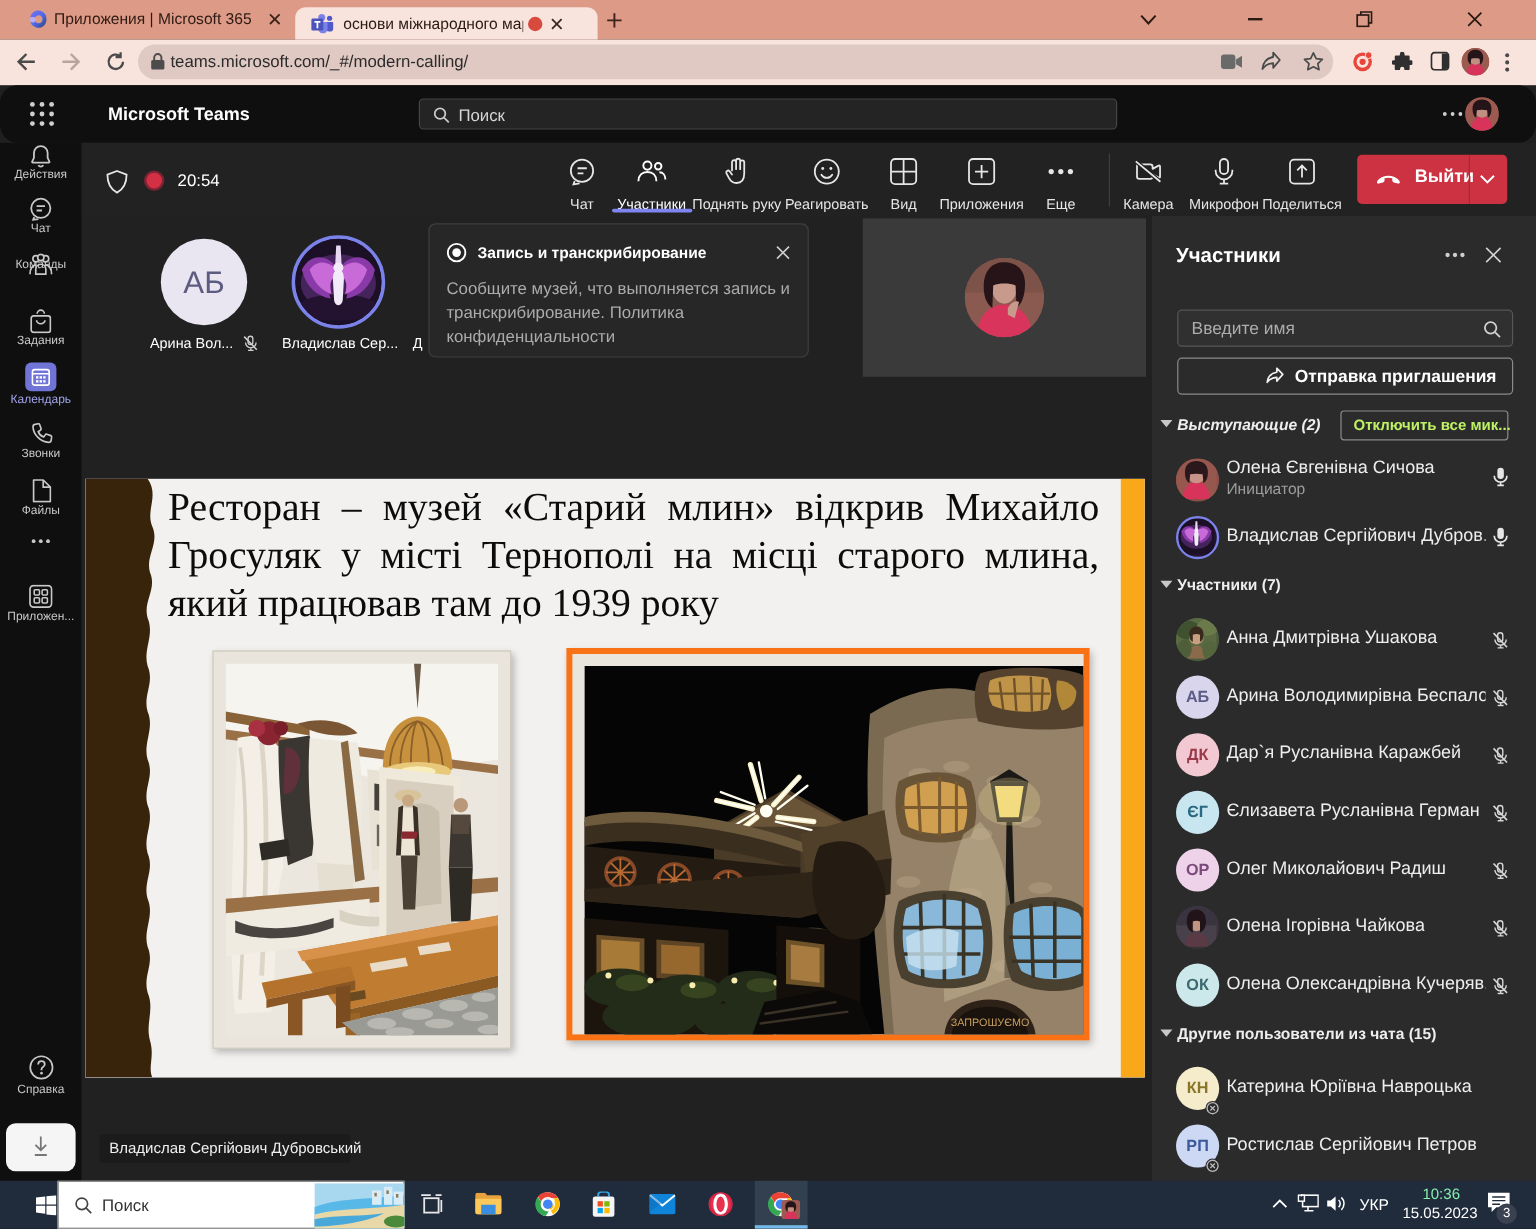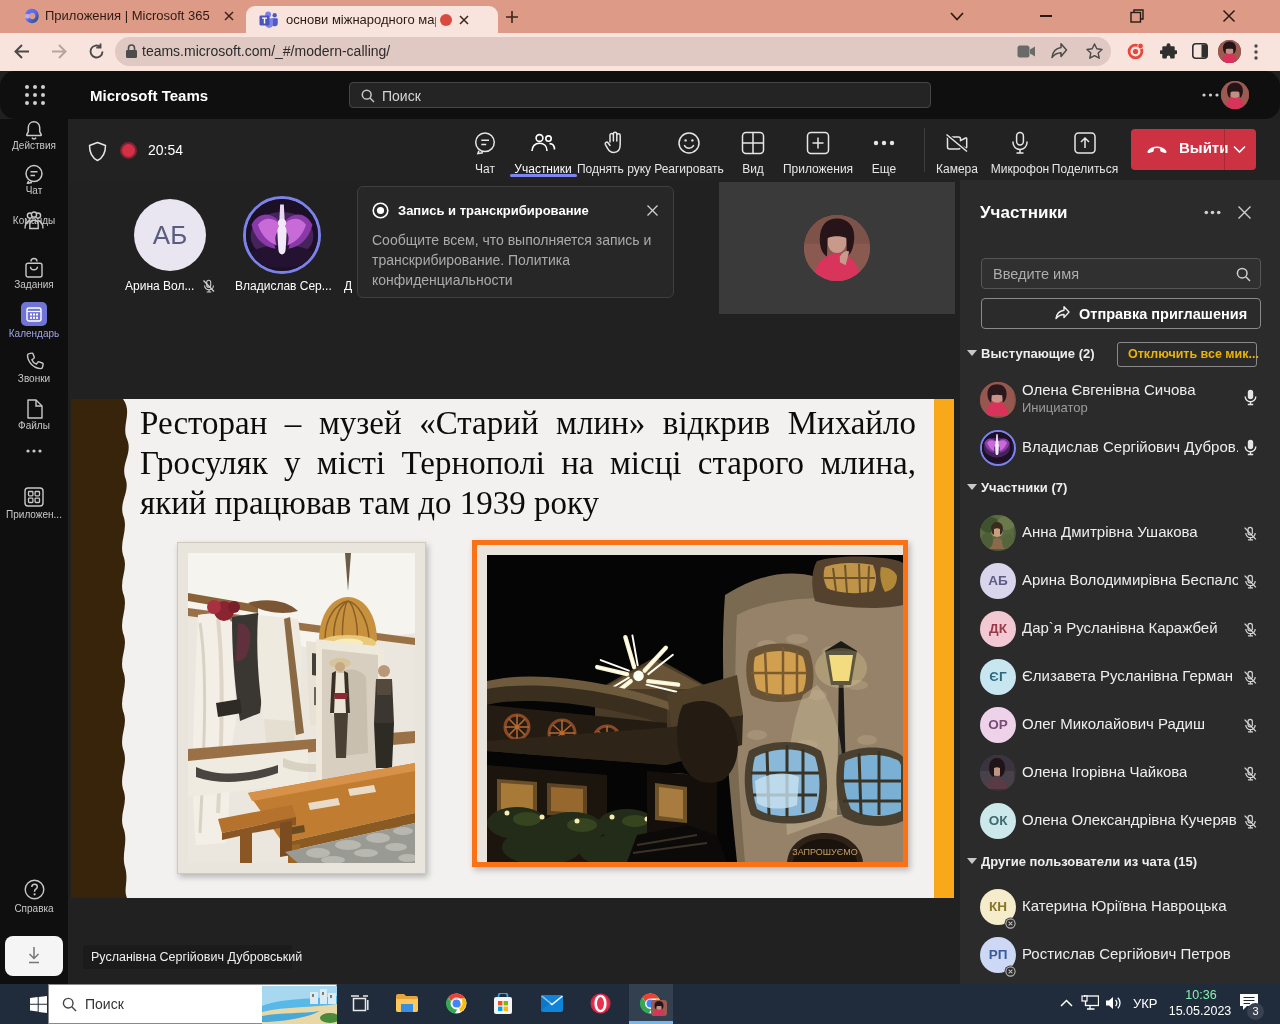--- a/index.html
+++ b/index.html
@@ -387,21 +387,21 @@
   </div>
   <span class="abs" style="left:167px;top:99px;font-size:12px;color:#fff;">Владислав Сер...</span>
   <span class="abs" style="left:276px;top:99px;font-size:12px;color:#fff;">Д</span>
 
   <div class="abs" style="left:289px;top:6px;width:317px;height:112px;background:#272727;border:1px solid #3f3f3f;border-radius:6px;">
     <svg class="abs" style="left:14px;top:15px" width="17" height="17" viewBox="0 0 17 17">
           <circle cx="8.5" cy="8.5" r="7.3" fill="none" stroke="#fff" stroke-width="1.6"></circle>
           <circle cx="8.5" cy="8.5" r="3.6" fill="#fff"></circle>
         </svg>
     <span class="abs" style="left:40px;top:16px;font-size:13px;font-weight:bold;color:#fff;">Запись и транскрибирование</span>
-    <div class="abs" style="left:14px;top:43px;width:288px;font-size:14px;line-height:20px;color:#ababab;">Сообщите всем, что выполняется запись и транскрибирование. Политика конфиденциальности</div>
+    <div class="abs" style="left:14px;top:43px;width:288px;font-size:14px;line-height:20px;color:#ababab;">Сообщите музей, что выполняется запись и транскрибирование. Политика конфиденциальности</div>
     <svg class="abs" style="left:288px;top:17px" width="13" height="13" viewBox="0 0 13 13">
           <path d="M1.5 1.5 L11.5 11.5 M11.5 1.5 L1.5 11.5" stroke="#cfcfcf" stroke-width="1.3"></path>
         </svg>
   </div>
 
   <div class="abs" style="left:651px;top:2px;width:236px;height:132px;background:#3a3a3a;">
     <div class="abs" style="left:85px;top:33px;width:66px;height:66px;border-radius:50%;overflow:hidden;background:#8a5048;">
       <svg width="66" height="66" viewBox="0 0 46 46">
             <rect width="46" height="46" fill="#8a5a50"></rect>
             <rect x="0" y="0" width="46" height="20" fill="#7d5248"></rect>
@@ -632,21 +632,21 @@
 
         <path d="M140 307 L150 280 L200 270 L230 280 L240 307 Z" fill="#0c0a08"></path>
         <path d="M150 290 L210 280 M146 298 L220 288" stroke="#3a3226" stroke-width="2"></path>
 
         <path d="M196 150 C220 140 240 150 246 170 C256 190 250 215 236 225 C220 232 204 226 196 210 C188 192 188 165 196 150 Z" fill="#241c12"></path>
       </svg>
     </div>
   </div>
 
   <div class="abs" style="left:15px;top:765px;width:209px;height:24px;background:#1b1b1b;border-radius:3px;">
-    <span class="abs" style="left:8px;top:5px;font-size:12.5px;color:#f0f0f0;white-space:nowrap;">Русланівна Сергійович Дубровський</span>
+    <span class="abs" style="left:8px;top:5px;font-size:12.5px;color:#f0f0f0;white-space:nowrap;">Владислав Сергійович Дубровський</span>
   </div>
 </div>
 
 <div class="abs" id="panel" style="left:960px;top:180px;width:320px;height:804px;background:#2b2b2b;overflow:hidden;">
   <style>
     .prow{position:absolute;left:0;width:320px;height:48px;}
     .pav{position:absolute;left:20px;top:6px;width:36px;height:36px;border-radius:50%;text-align:center;font-size:13.5px;font-weight:bold;line-height:36px;}
     .pnm{position:absolute;left:62px;top:14px;font-size:15px;color:#eeeeee;white-space:nowrap;max-width:216px;overflow:hidden;}
     .pmic{position:absolute;left:283px;top:17px;}
     .shd{position:absolute;left:21px;font-size:13px;font-weight:bold;color:#eeeeee;}
@@ -668,23 +668,23 @@
           <path d="M9.8 9.8 L14 14" stroke="#d0d0d0" stroke-width="1.5"></path>
         </svg>
   </div>
   <div class="abs" style="left:21px;top:118px;width:280px;height:31px;border:1px solid #8a8a8a;border-radius:4px;">
     <svg class="abs" style="left:71px;top:7px" width="18" height="16" viewBox="0 0 18 16">
           <path d="M11 4.2 C6 5 3.5 8.2 3 12.6 C5.2 9.6 7.5 8.6 11 8.5 V11.6 L16 6 L11 0.8 Z" fill="none" stroke="#eee" stroke-width="1.4" stroke-linejoin="round"></path>
         </svg>
     <span class="abs" style="left:97px;top:7px;font-size:14.5px;font-weight:bold;color:#fff;">Отправка приглашения</span>
   </div>
   <div class="tri" style="top:170px;"></div>
-  <span class="shd" style="top:166px;">Выступающие (2)</span>
+  <span class="shd" style="top:166px;font-style:italic;">Выступающие (2)</span>
   <div class="abs" style="left:157px;top:162px;width:140px;height:25px;border:1px solid #8a8a8a;border-radius:3px;background:#2b2b2b;">
-    <span class="abs" style="left:10px;top:4px;font-size:12.5px;font-weight:bold;color:#eab308;white-space:nowrap;">Отключить все мик...</span>
+    <span class="abs" style="left:10px;top:4px;font-size:12.5px;font-weight:bold;color:#bef264;white-space:nowrap;">Отключить все мик...</span>
   </div>
 
   <div class="prow" style="top:196px;height:46px;">
     <div class="pav" style="overflow:hidden;background:#8a5048;">
       <svg width="34" height="34" viewBox="0 0 46 46">
             <rect width="46" height="46" fill="#96574e"></rect>
             <path d="M8 46 C8 32 16 26 23 26 C30 26 38 32 38 46 Z" fill="#d8335a"></path>
             <circle cx="23" cy="18" r="10" fill="#c8948a"></circle>
             <path d="M10 16 C10 7 16 3 23 3 C30 3 36 7 36 16 C36 22 34 26 31 28 L30 18 C26 17 20 17 16 18 L15 28 C12 26 10 22 10 16 Z" fill="#2a181c"></path>
           </svg>

